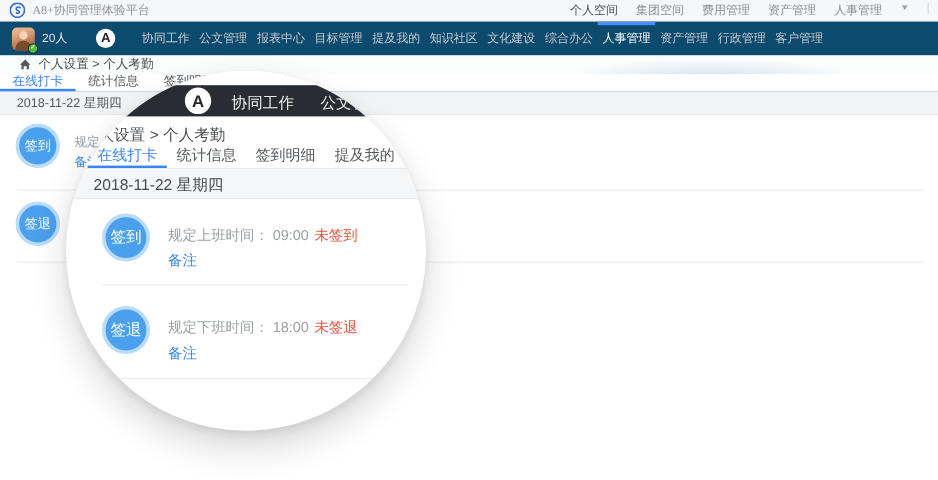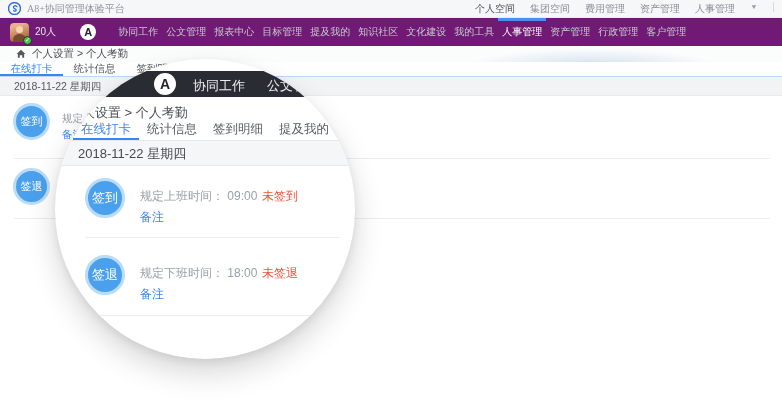--- a/index.html
+++ b/index.html
@@ -12,21 +12,21 @@
             border-bottom:1px solid #ececee; display:flex; align-items:center; padding:0 8px; z-index:2; }
   .topbar-logo { width:13px; height:13px; margin-right:6px; flex:0 0 auto; }
   .topbar-title { font-size:10px; color:#8f949c; white-space:nowrap;font-family:Liberation Serif, serif; }
   .topbar-right { margin-left:auto; display:flex; align-items:flex-start; gap:15px; }
   .topbar-item { font-size:10px; color:#8a8f96; white-space:nowrap; cursor:pointer; }
   .topbar-item.first { color:#4a4f56; }
   .chevron { font-size:8px; color:#9aa0a8; transform:scaleY(0.8); cursor:pointer; }
   .topbar-sep { width:1px; height:10px; background:#d8dadd; }
 
   
-  .navbar { position:absolute; top:18px; left:0; right:0; height:28px; background:#701a75;
+  .navbar { position:absolute; top:18px; left:0; right:0; height:28px; background:#0c4a6e;
             display:flex; align-items:center; overflow:hidden; z-index:2; }
   .avatar-wrap { position:relative; width:19px; height:19px; margin-left:10px; flex:0 0 auto; }
   .avatar { width:19px; height:19px; border-radius:4px; overflow:hidden;
             background:linear-gradient(160deg,#e8b189 20%,#a96a44 80%); position:relative; }
   .avatar .face { position:absolute; left:6px; top:3px; width:7px; height:7px; border-radius:50%; background:#f6d3b3; }
   .avatar .body { position:absolute; left:3px; top:11px; width:13px; height:9px; border-radius:6px 6px 0 0; background:#7a4a2e; }
   .avatar-badge { position:absolute; right:-3px; bottom:-3px; width:9px; height:9px; border-radius:50%;
                   background:#4fc343; border:1px solid #2a2c33; color:#fff; font-size:6px; line-height:7px; text-align:center; }
   .nav-count { color:#e6e8ec; font-size:10px; margin-left:6px; white-space:nowrap; }
   .a-logo { width:16px; height:16px; border-radius:50%; background:#fff; color:#23252b; font-weight:bold;
@@ -127,21 +127,21 @@
     <span class="nav-count">20人</span>
     <div class="a-logo">A</div>
     <div class="nav-items">
       <span class="nav-item">协同工作</span>
       <span class="nav-item">公文管理</span>
       <span class="nav-item">报表中心</span>
       <span class="nav-item">目标管理</span>
       <span class="nav-item">提及我的</span>
       <span class="nav-item">知识社区</span>
       <span class="nav-item">文化建设</span>
-      <span class="nav-item">我的工具</span>
+      <span class="nav-item">综合办公</span>
       <span class="nav-item active">人事管理</span>
       <span class="nav-item">资产管理</span>
       <span class="nav-item">行政管理</span>
       <span class="nav-item">客户管理</span>
 
     </div>
   </div>
 
   <div class="breadcrumb-row">
     <svg class="home-icon" viewBox="0 0 16 16">

